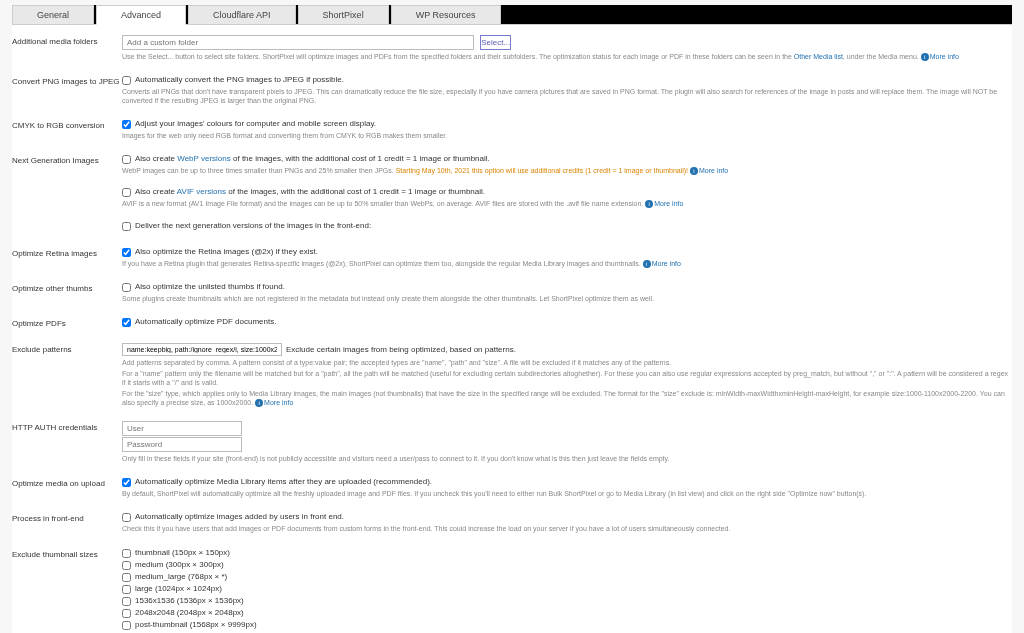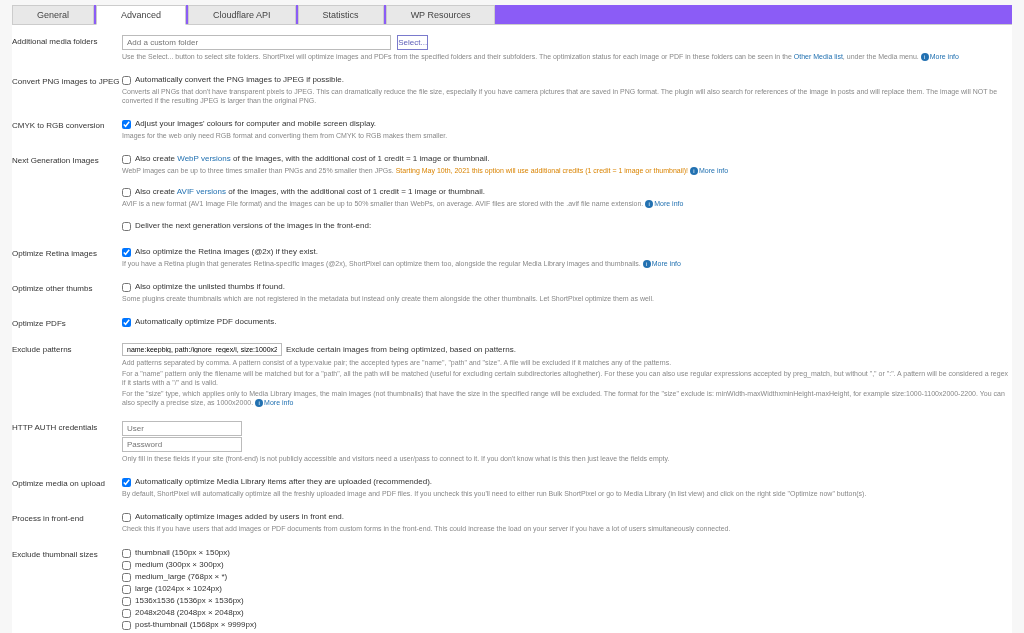--- a/index.html
+++ b/index.html
@@ -1,44 +1,44 @@
 <!DOCTYPE html>
 <html><head>
 <meta charset="utf-8">
 <style>
   * { box-sizing: border-box; margin: 0; padding: 0; }
   body { font-family: -apple-system, Segoe UI, Arial, sans-serif; font-size: 8px; color: #333; background: #f7f7f7; padding: 5px 12px; }
-  .tabs { display: flex; border-bottom: 1px solid #ccc; background: #8b5cf6; text-align: right; }
+  .tabs { display: flex; border-bottom: 1px solid #ccc; background: #000000; text-align: right; }
   .tab { padding: 4px 24px; font-size: 9px; color: #444; background: #e8e8e8; border: 1px solid #ccc; border-bottom: none; margin-right: 2px; cursor: pointer; }
   .tab.active { background: #fff; font-weight: 500; border-bottom:1px solid #fff; margin-bottom:-1px;}
   .content { background: #fff; padding: 10px 0; }
   .row { display: flex; align-items: flex-start; margin-bottom: 14px; }
   .label { width: 110px; flex-shrink: 0; font-size: 8px; color: #333; padding-top: 2px; }
   .field { flex: 1; }
-  .input-text { border: 1px solid #bbb; padding: 2px 4px; font-size: 8px; color: #666; width: 269px; }
+  .input-text { border: 1px solid #bbb; padding: 2px 4px; font-size: 8px; color: #666; width: 352px; }
   .input-small { border: 1px solid #bbb; padding: 2px 4px; font-size: 8px; color: #666; width: 120px; display:block; margin-bottom:1px;}
   .select-btn { border: 1px solid #7a7acc; color: #5c5cb8; padding: 2px 0; font-size: 8px; background: #fff; cursor: pointer; margin-left: 4px; }
   .help { font-size: 7px; color: #888; margin-top: 2px; line-height: 1.3; }
   .chk-row { display: flex; align-items: flex-start; gap: 4px; margin-bottom: 2px; }
   .chk-row input[type=checkbox] { margin-top: 1px; width: 9px; height: 9px; flex-shrink:0;}
   .chk-label { font-size: 8px; color: #333; }
   a.link { color: #2271b1; cursor: pointer; }
   .info-icon { display:inline-block; width:8px; height:8px; border-radius:50%; background:#2271b1; color:#fff; font-size:6px; text-align:center; line-height:8px; margin-right:1px;}
   .orange { color: #d98300; }
   .subblock { margin-bottom: 12px; }
   .pattern-input { border:1px solid #bbb; padding:2px 4px; font-size:7px; width:160px; margin-right:4px;}
 </style>
 </head>
 <body>
 
 <div class="tabs">
   <div class="tab">General</div>
   <div class="tab active">Advanced</div>
   <div class="tab">Cloudflare API</div>
-  <div class="tab">Statistics</div>
+  <div class="tab">ShortPixel</div>
   <div class="tab">WP Resources</div>
 </div>
 
 <div class="content">
 
   <div class="row">
     <div class="label">Additional media folders</div>
     <div class="field">
       <input class="input-text" placeholder="Add a custom folder" style="">
       <button class="select-btn">Select...</button>

